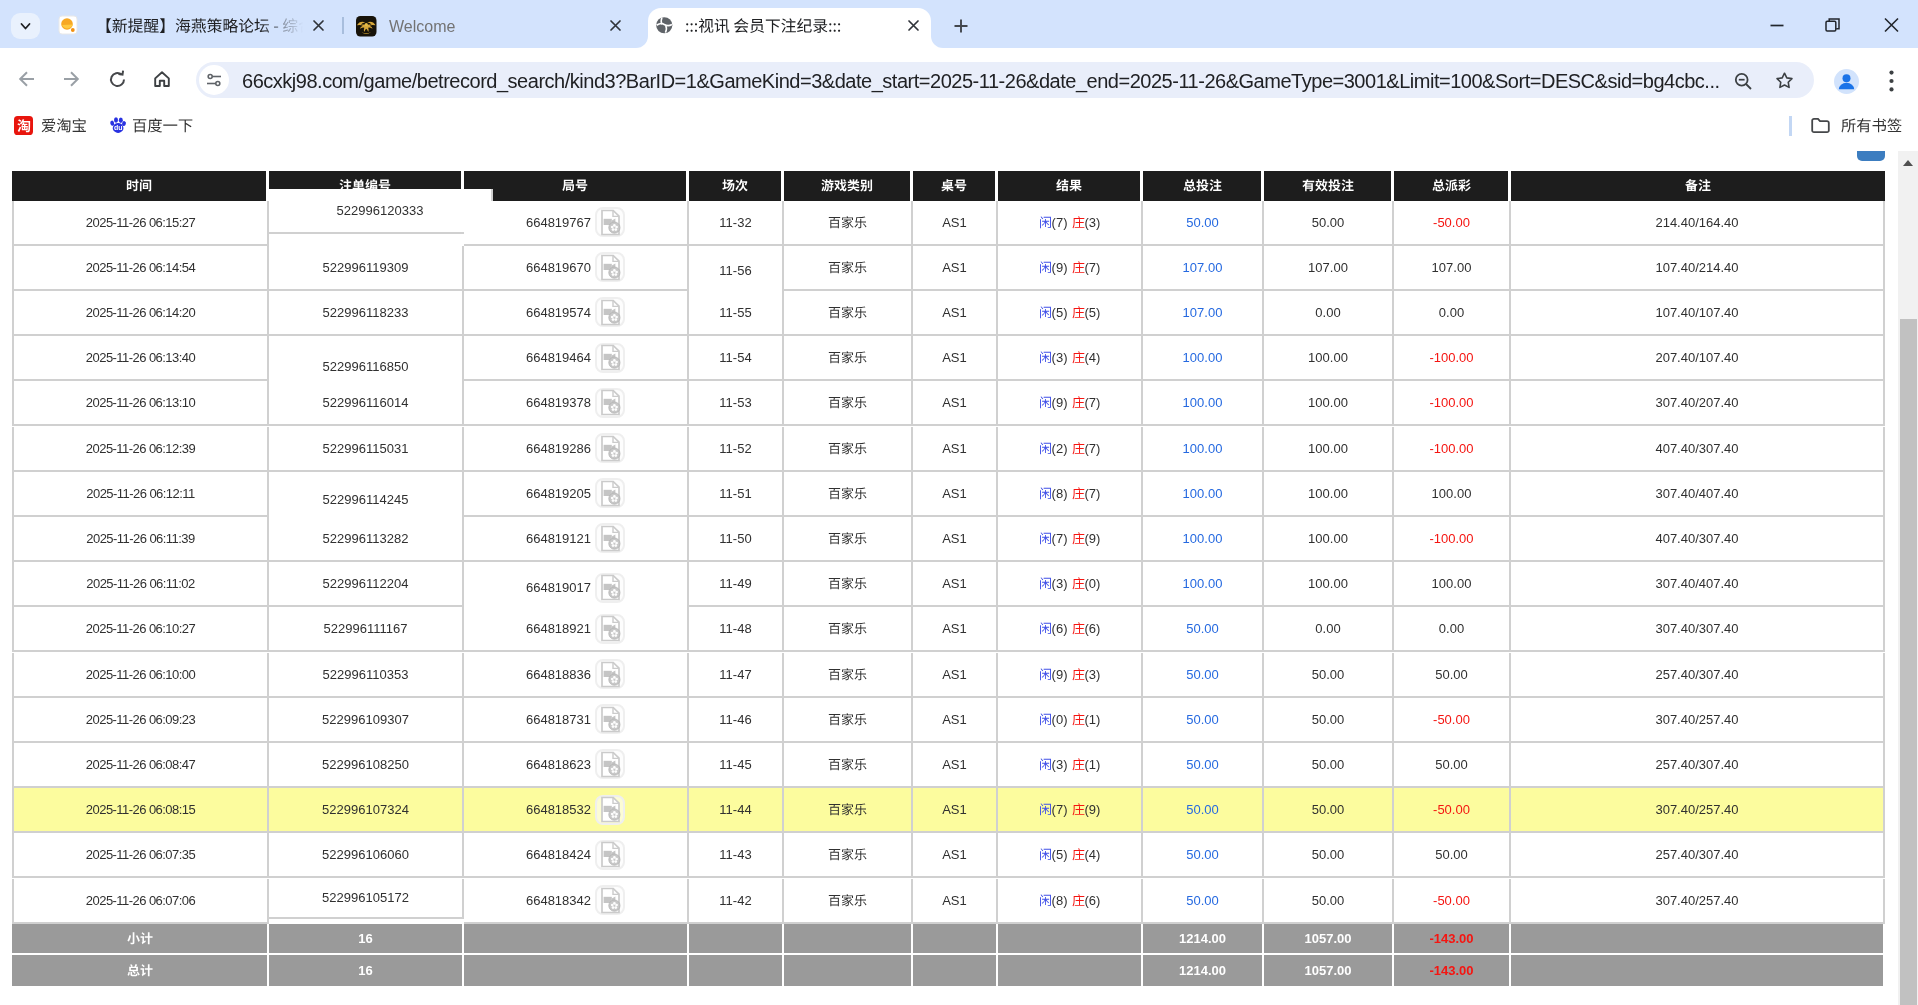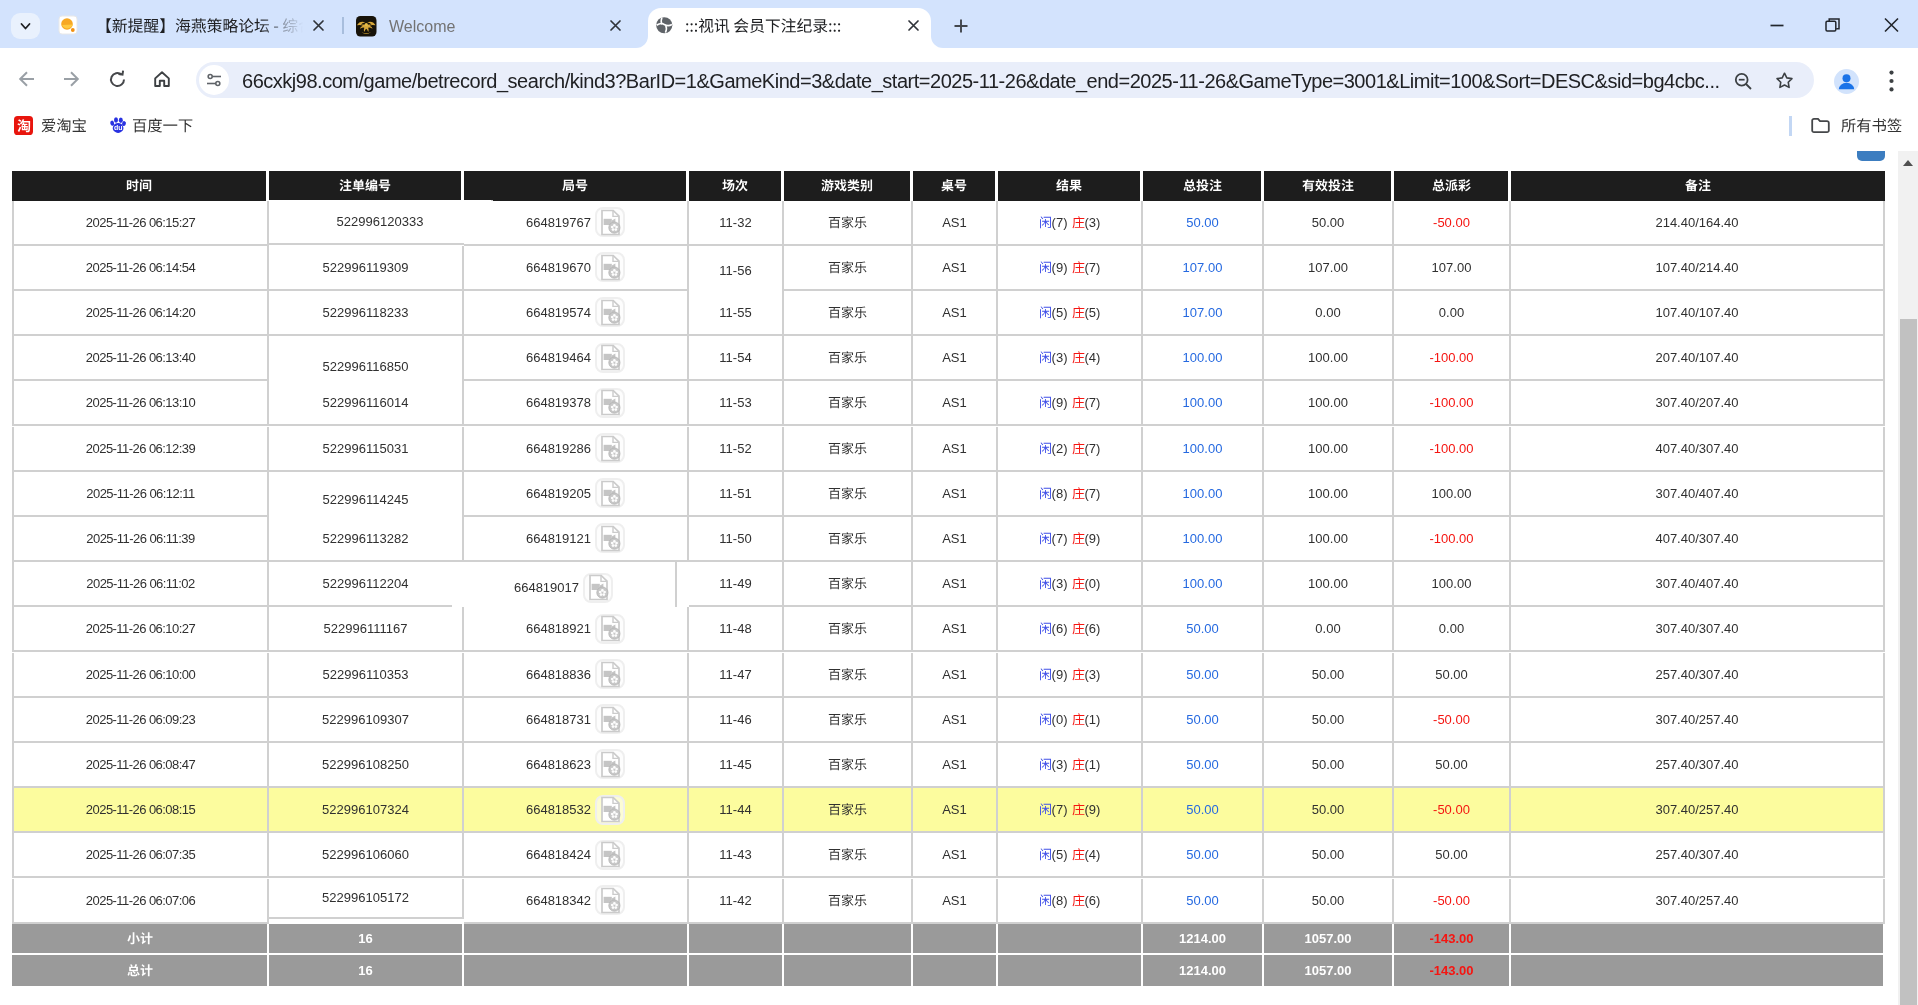--- a/index.html
+++ b/index.html
@@ -255,21 +255,21 @@
     </svg>
   </div>
 <div class="hc last" style="left:1511px;width:374px;top:170.5px;height:30.0px">
     <svg width="26.0" height="13" viewBox="0 -860 2000 1000" style="display:block" fill="#fff">
       <use href="#p-h_bz"></use>
     </svg>
   </div>
 <div class="c lb" style="left:12px;width:257px;top:200.5px;height:45.2px">
     <span class="dt">2025-11-26 06:15:27</span>
   </div>
-<div class="c" style="left:269px;width:224px;top:200px;height:45.2px">522996120333</div>
+<div class="c" style="left:269px;width:224px;top:189px;height:45.2px">522996120333</div>
 <div class="c fx" style="left:464px;width:225px;top:200.5px;height:45.2px">
     <span>664819767</span>
     <span class="vib">
       <svg width="25" height="27" viewBox="0 0 25 27">
         <path d="M4 1.5 H15.2 L21 7.2 V25.5 H4 Z" fill="#fff" stroke="#cbcbcb" stroke-width="1.7"></path>
         <path d="M15 1.7 V7.4 H20.8" fill="none" stroke="#cbcbcb" stroke-width="1.4"></path>
         <path d="M5.6 9.8 H13.8 V16 H5.6 Z" fill="#c5c5c5"></path>
         <path d="M13.8 11.6 L17.4 9.6 V16.2 L13.8 14.2 Z" fill="#c5c5c5"></path>
         <circle cx="16.4" cy="18.6" r="5.6" fill="#c8c8c8" stroke="#b2b2b2" stroke-width="0.8"></circle>
         <circle cx="16.4" cy="16.4" r="1.35" fill="#fdfdfd"></circle>
@@ -624,21 +624,21 @@
     </span>
   </div>
 <div class="c b" style="left:1143px;width:121px;top:516.9000000000001px;height:45.2px">100.00</div>
 <div class="c" style="left:1264px;width:130px;top:516.9000000000001px;height:45.2px">100.00</div>
 <div class="c r" style="left:1394px;width:117px;top:516.9000000000001px;height:45.2px">-100.00</div>
 <div class="c" style="left:1511px;width:374px;top:516.9000000000001px;height:45.2px">407.40/307.40</div>
 <div class="c lb" style="left:12px;width:257px;top:562.1px;height:45.2px">
     <span class="dt">2025-11-26 06:11:02</span>
   </div>
 <div class="c" style="left:269px;width:195px;top:562.1px;height:45.2px">522996112204</div>
-<div class="c fx" style="left:452px;width:225px;top:562.1px;height:53px">
+<div class="c fx" style="left:464px;width:225px;top:562.1px;height:53px">
     <span>664819017</span>
     <span class="vib">
       <svg width="25" height="27" viewBox="0 0 25 27">
         <path d="M4 1.5 H15.2 L21 7.2 V25.5 H4 Z" fill="#fff" stroke="#cbcbcb" stroke-width="1.7"></path>
         <path d="M15 1.7 V7.4 H20.8" fill="none" stroke="#cbcbcb" stroke-width="1.4"></path>
         <path d="M5.6 9.8 H13.8 V16 H5.6 Z" fill="#c5c5c5"></path>
         <path d="M13.8 11.6 L17.4 9.6 V16.2 L13.8 14.2 Z" fill="#c5c5c5"></path>
         <circle cx="16.4" cy="18.6" r="5.6" fill="#c8c8c8" stroke="#b2b2b2" stroke-width="0.8"></circle>
         <circle cx="16.4" cy="16.4" r="1.35" fill="#fdfdfd"></circle>
         <circle cx="14.2" cy="18" r="1.35" fill="#fdfdfd"></circle>

